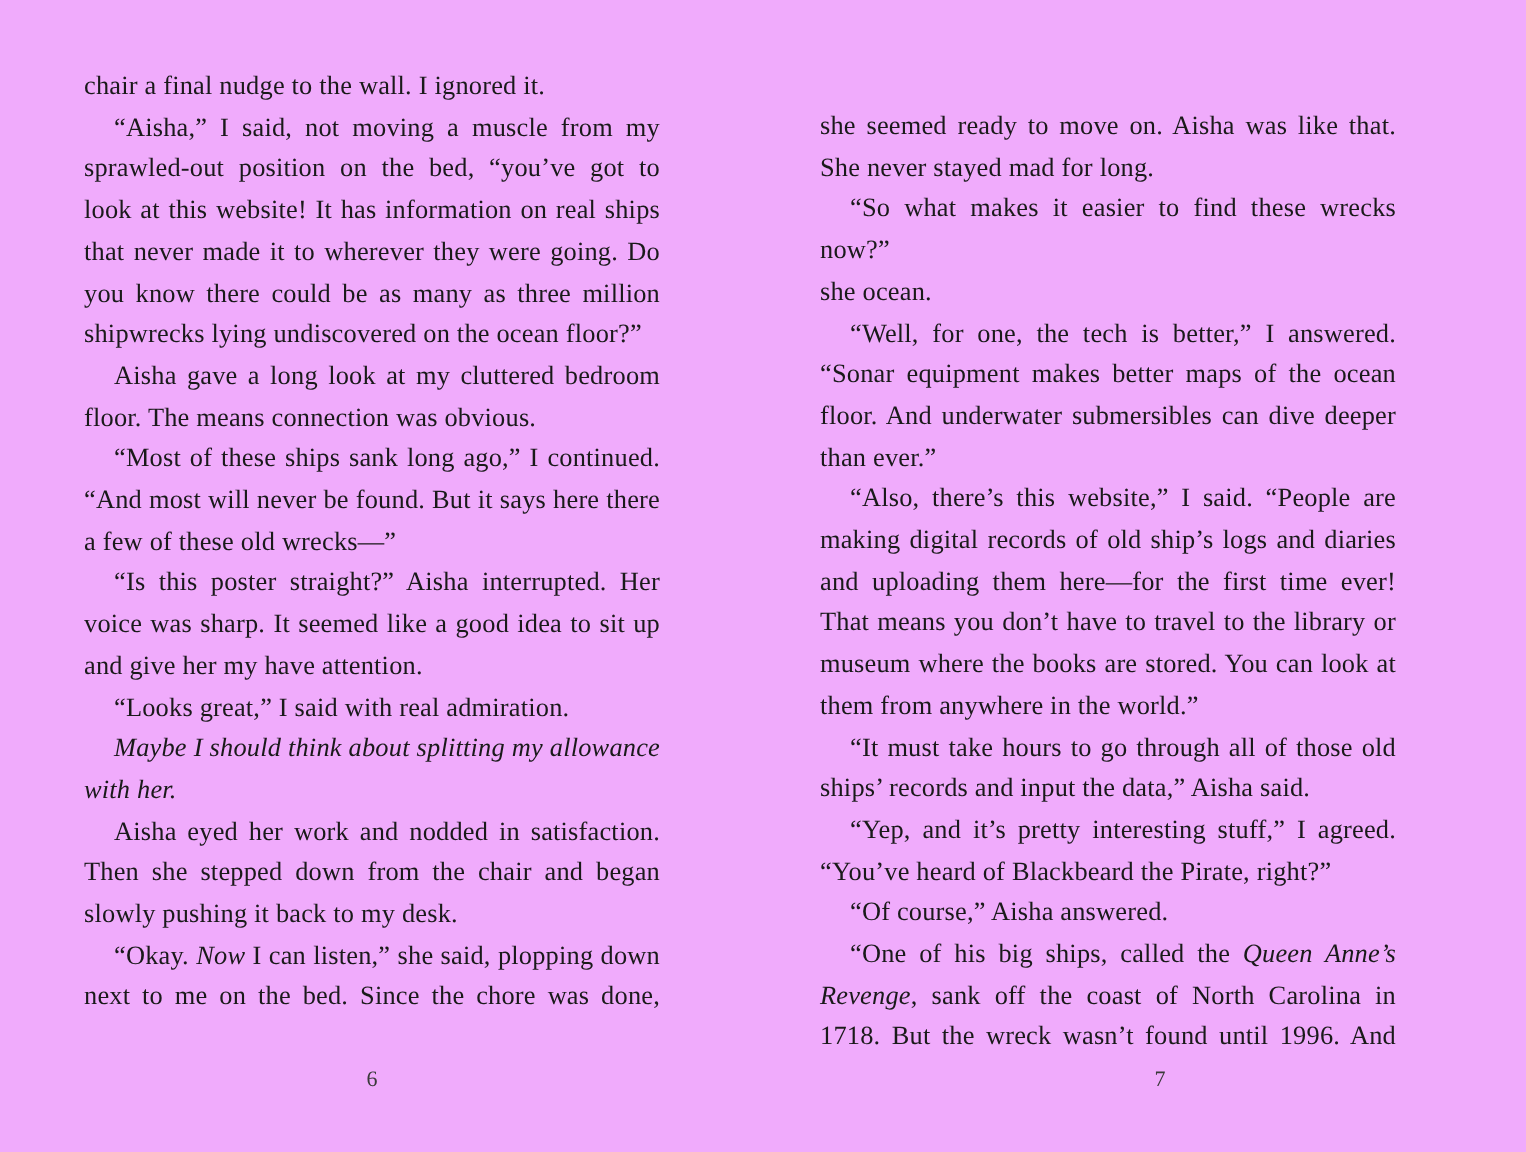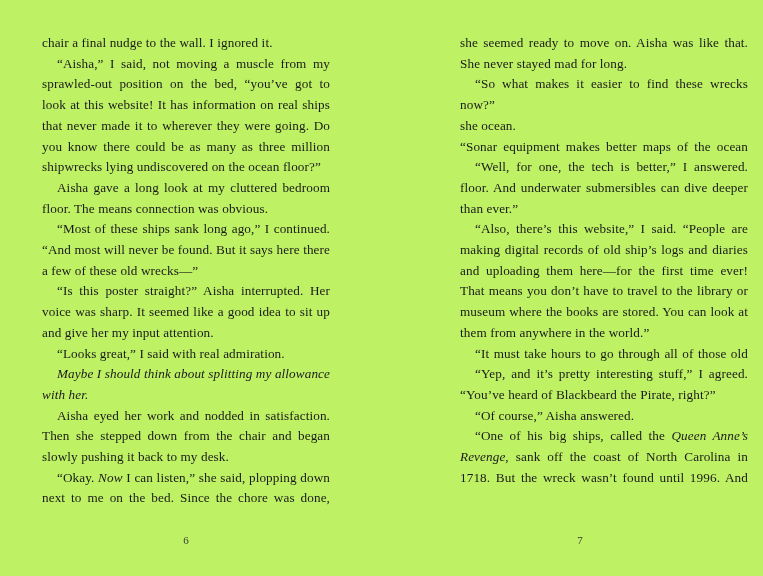--- a/index.html
+++ b/index.html
@@ -4,35 +4,35 @@
 <style>
   html, body {
     margin: 0;
     padding: 0;
     background: #ffffff;
   }
   .spread {
     position: relative;
     width: 763px;
     height: 576px;
-    background: #bef264;
+    background: #f0abfc;
     overflow: hidden;
     font-family: "Liberation Serif", "DejaVu Serif", serif;
     color: #1a1a1a;
   }
   .textcol {
     position: absolute;
     top: 33px;
     width: 288px;
     font-size: 13.2px;
     line-height: 20.7px;
     letter-spacing: 0.1px;
   }
   .textcol.left  { left: 42px;  }
-  .textcol.right { left: 460px; }
+  .textcol.right { left: 410px; margin-top: 20px; }
   .line {
     text-align: justify;
     text-align-last: justify;
   }
   .line.last {
     text-align-last: left;
   }
   .line.indent {
     text-indent: 15px;
   }
@@ -60,45 +60,46 @@
       <div class="line"><span>that never made it to wherever they were going. Do</span></div>
       <div class="line"><span>you know there could be as many as three million</span></div>
       <div class="line last"><span>shipwrecks lying undiscovered on the ocean floor?”</span></div>
       <div class="line indent"><span>Aisha gave a long look at my cluttered bedroom</span></div>
       <div class="line last"><span>floor. The means connection was obvious.</span></div>
       <div class="line indent"><span>“Most of these ships sank long ago,” I continued.</span></div>
       <div class="line"><span>“And most will never be found. But it says here there</span></div>
       <div class="line last"><span>a few of these old wrecks—”</span></div>
       <div class="line indent"><span>“Is this poster straight?” Aisha interrupted. Her</span></div>
       <div class="line"><span>voice was sharp. It seemed like a good idea to sit up</span></div>
-      <div class="line last"><span>and give her my input attention.</span></div>
+      <div class="line last"><span>and give her my have attention.</span></div>
       <div class="line last indent"><span>“Looks great,” I said with real admiration.</span></div>
       <div class="line last indent"><i>Maybe I should think about splitting my allowance with her.</i></div>
       <div class="line indent"><span>Aisha eyed her work and nodded in satisfaction.</span></div>
       <div class="line"><span>Then she stepped down from the chair and began</span></div>
       <div class="line last"><span>slowly pushing it back to my desk.</span></div>
       <div class="line indent"><span>“Okay. </span><i>Now</i><span> I can listen,” she said, plopping down</span></div>
       <div class="line"><span>next to me on the bed. Since the chore was done,</span></div>
     </div>
   <div class="textcol right">
       <div class="line"><span>she seemed ready to move on. Aisha was like that.</span></div>
       <div class="line last"><span>She never stayed mad for long.</span></div>
       <div class="line indent"><span>“So what makes it easier to find these wrecks now?”</span></div>
       <div class="line last"><span>she ocean.</span></div>
+      <div class="line indent"><span>“Well, for one, the tech is better,” I answered.</span></div>
       <div class="line"><span>“Sonar equipment makes better maps of the ocean</span></div>
-      <div class="line indent"><span>“Well, for one, the tech is better,” I answered.</span></div>
       <div class="line"><span>floor. And underwater submersibles can dive deeper</span></div>
       <div class="line last"><span>than ever.”</span></div>
       <div class="line indent"><span>“Also, there’s this website,” I said. “People are</span></div>
       <div class="line"><span>making digital records of old ship’s logs and diaries</span></div>
       <div class="line"><span>and uploading them here—for the first time ever!</span></div>
       <div class="line"><span>That means you don’t have to travel to the library or</span></div>
       <div class="line"><span>museum where the books are stored. You can look at</span></div>
       <div class="line last"><span>them from anywhere in the world.”</span></div>
       <div class="line indent"><span>“It must take hours to go through all of those old</span></div>
+      <div class="line last"><span>ships’ records and input the data,” Aisha said.</span></div>
       <div class="line indent"><span>“Yep, and it’s pretty interesting stuff,” I agreed.</span></div>
       <div class="line last"><span>“You’ve heard of Blackbeard the Pirate, right?”</span></div>
       <div class="line last indent"><span>“Of course,” Aisha answered.</span></div>
       <div class="line indent"><span>“One of his big ships, called the </span><i>Queen Anne’s</i></div>
       <div class="line"><i>Revenge</i><span>, sank off the coast of North Carolina in</span></div>
       <div class="line"><span>1718. But the wreck wasn’t found until 1996. And</span></div>
     </div>
   <div class="pagenum left">6</div>
   <div class="pagenum right">7</div>
 </div>

